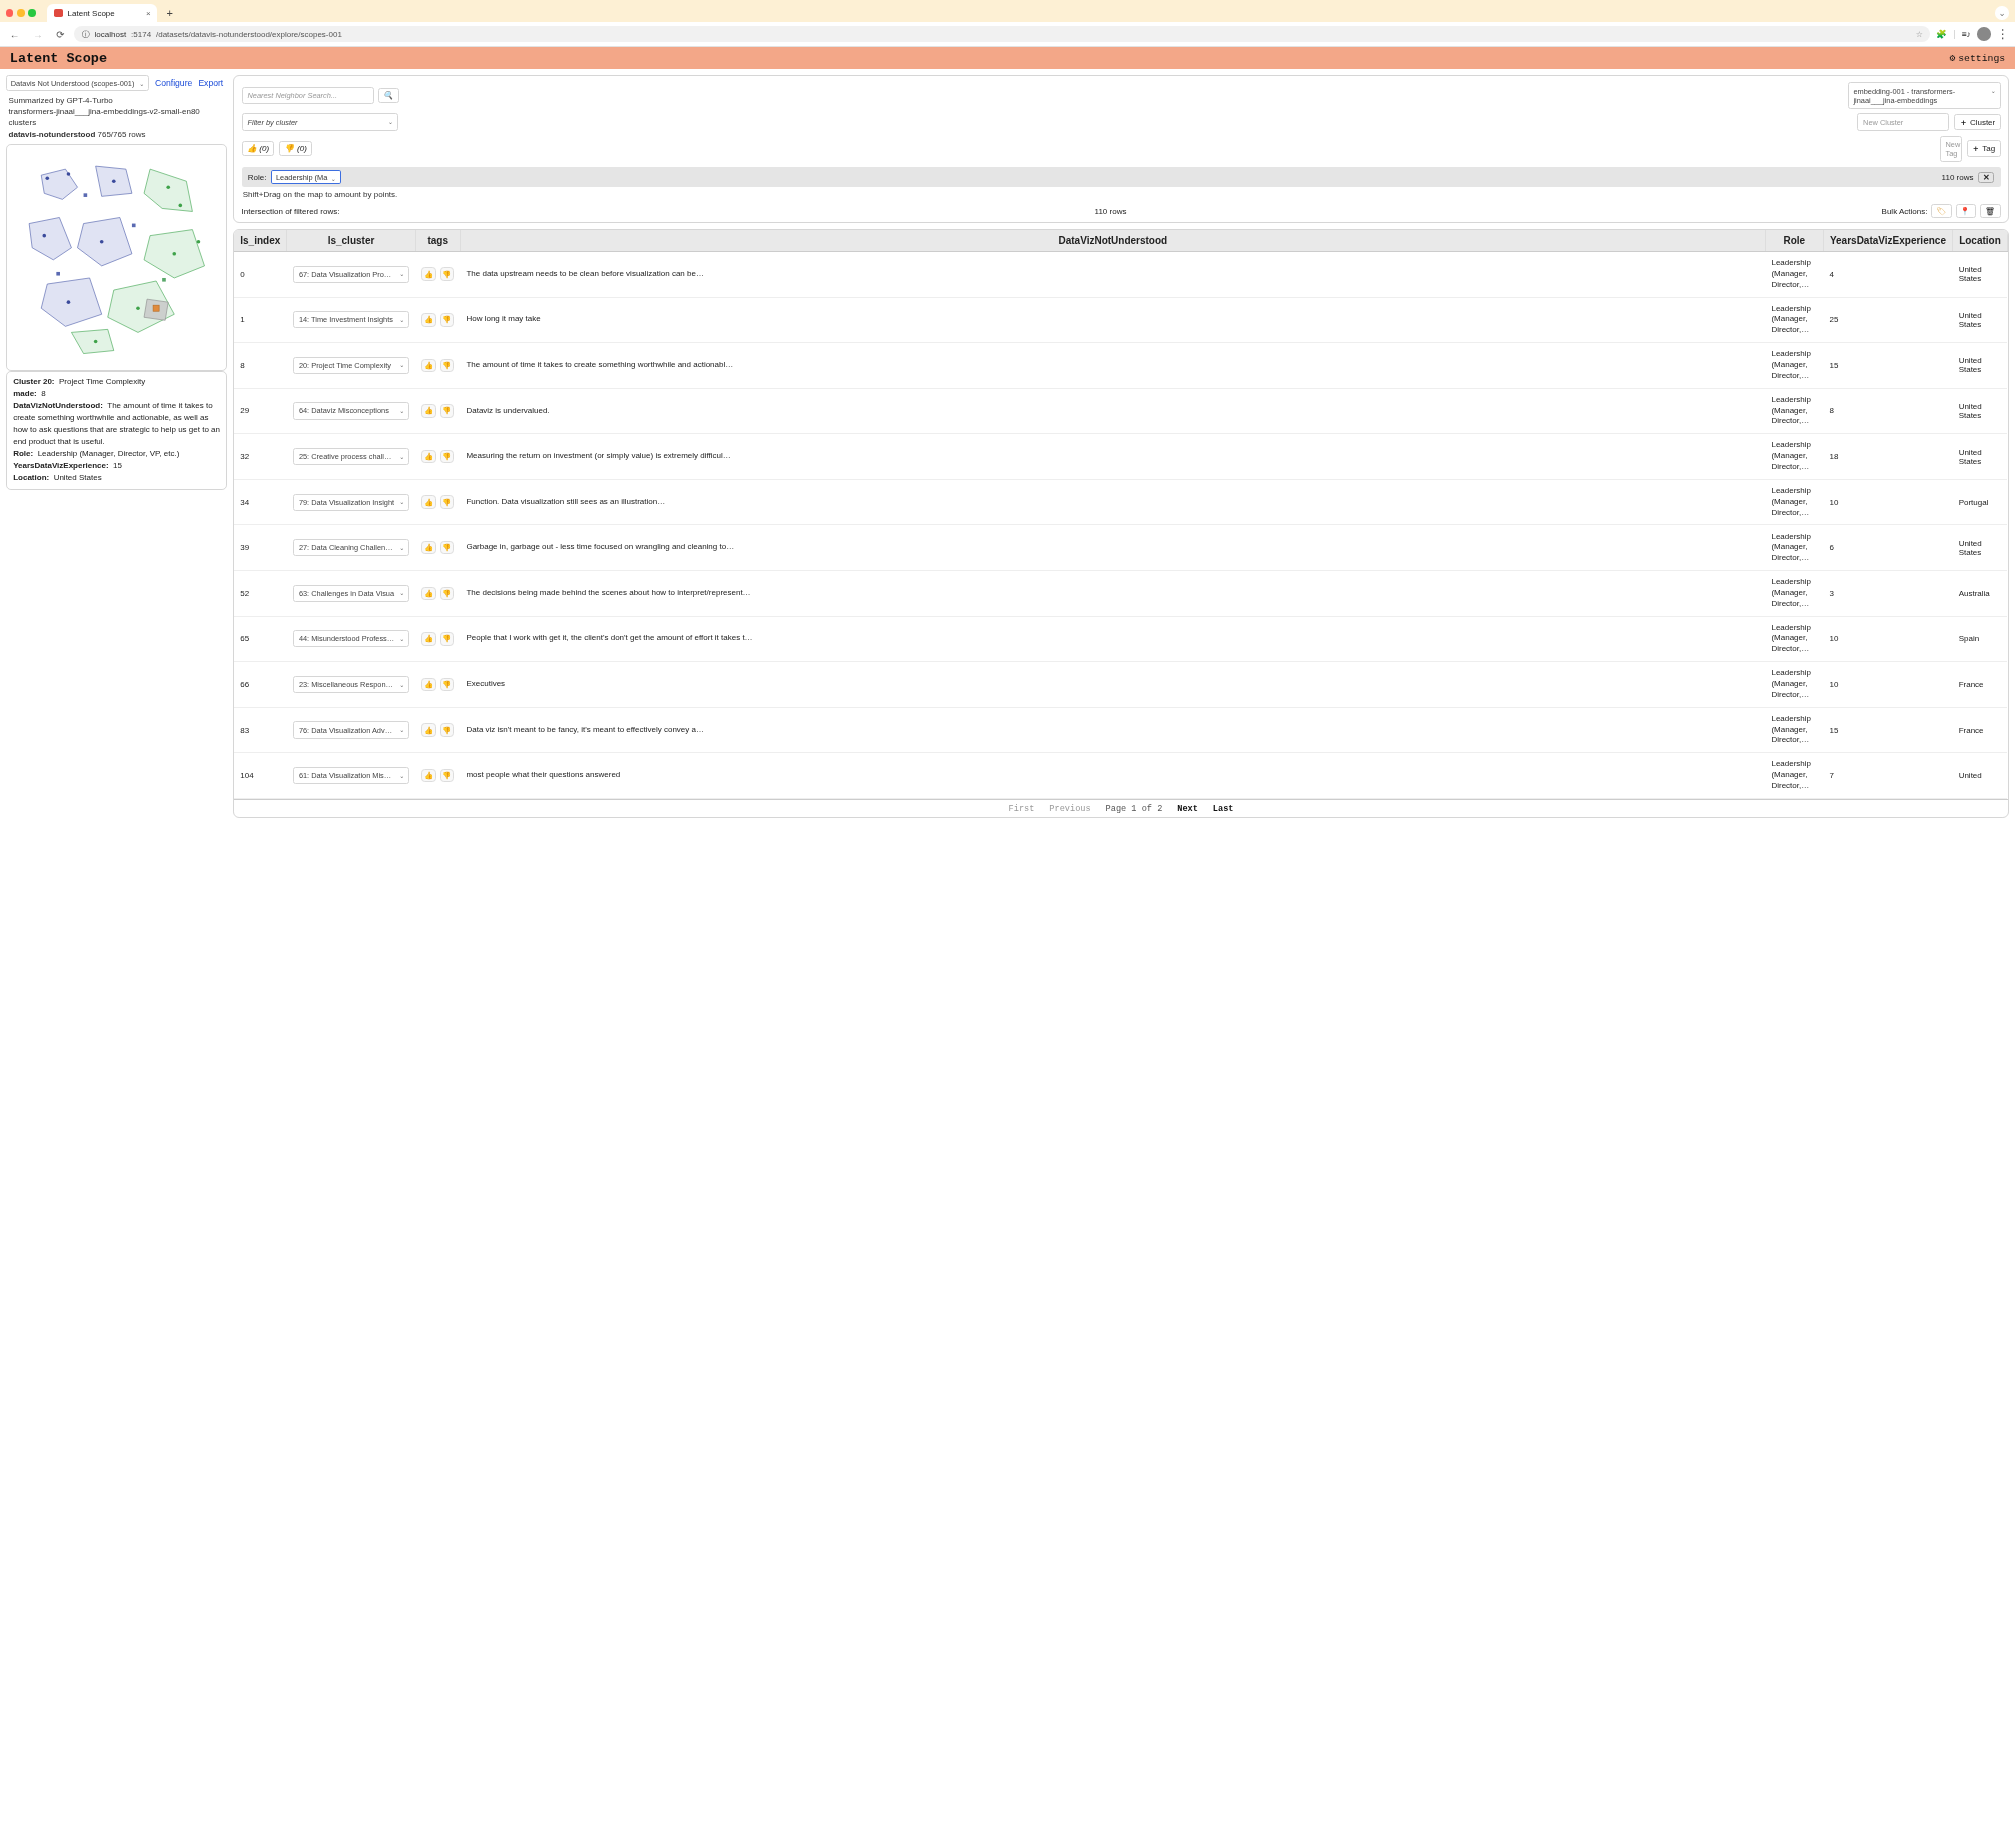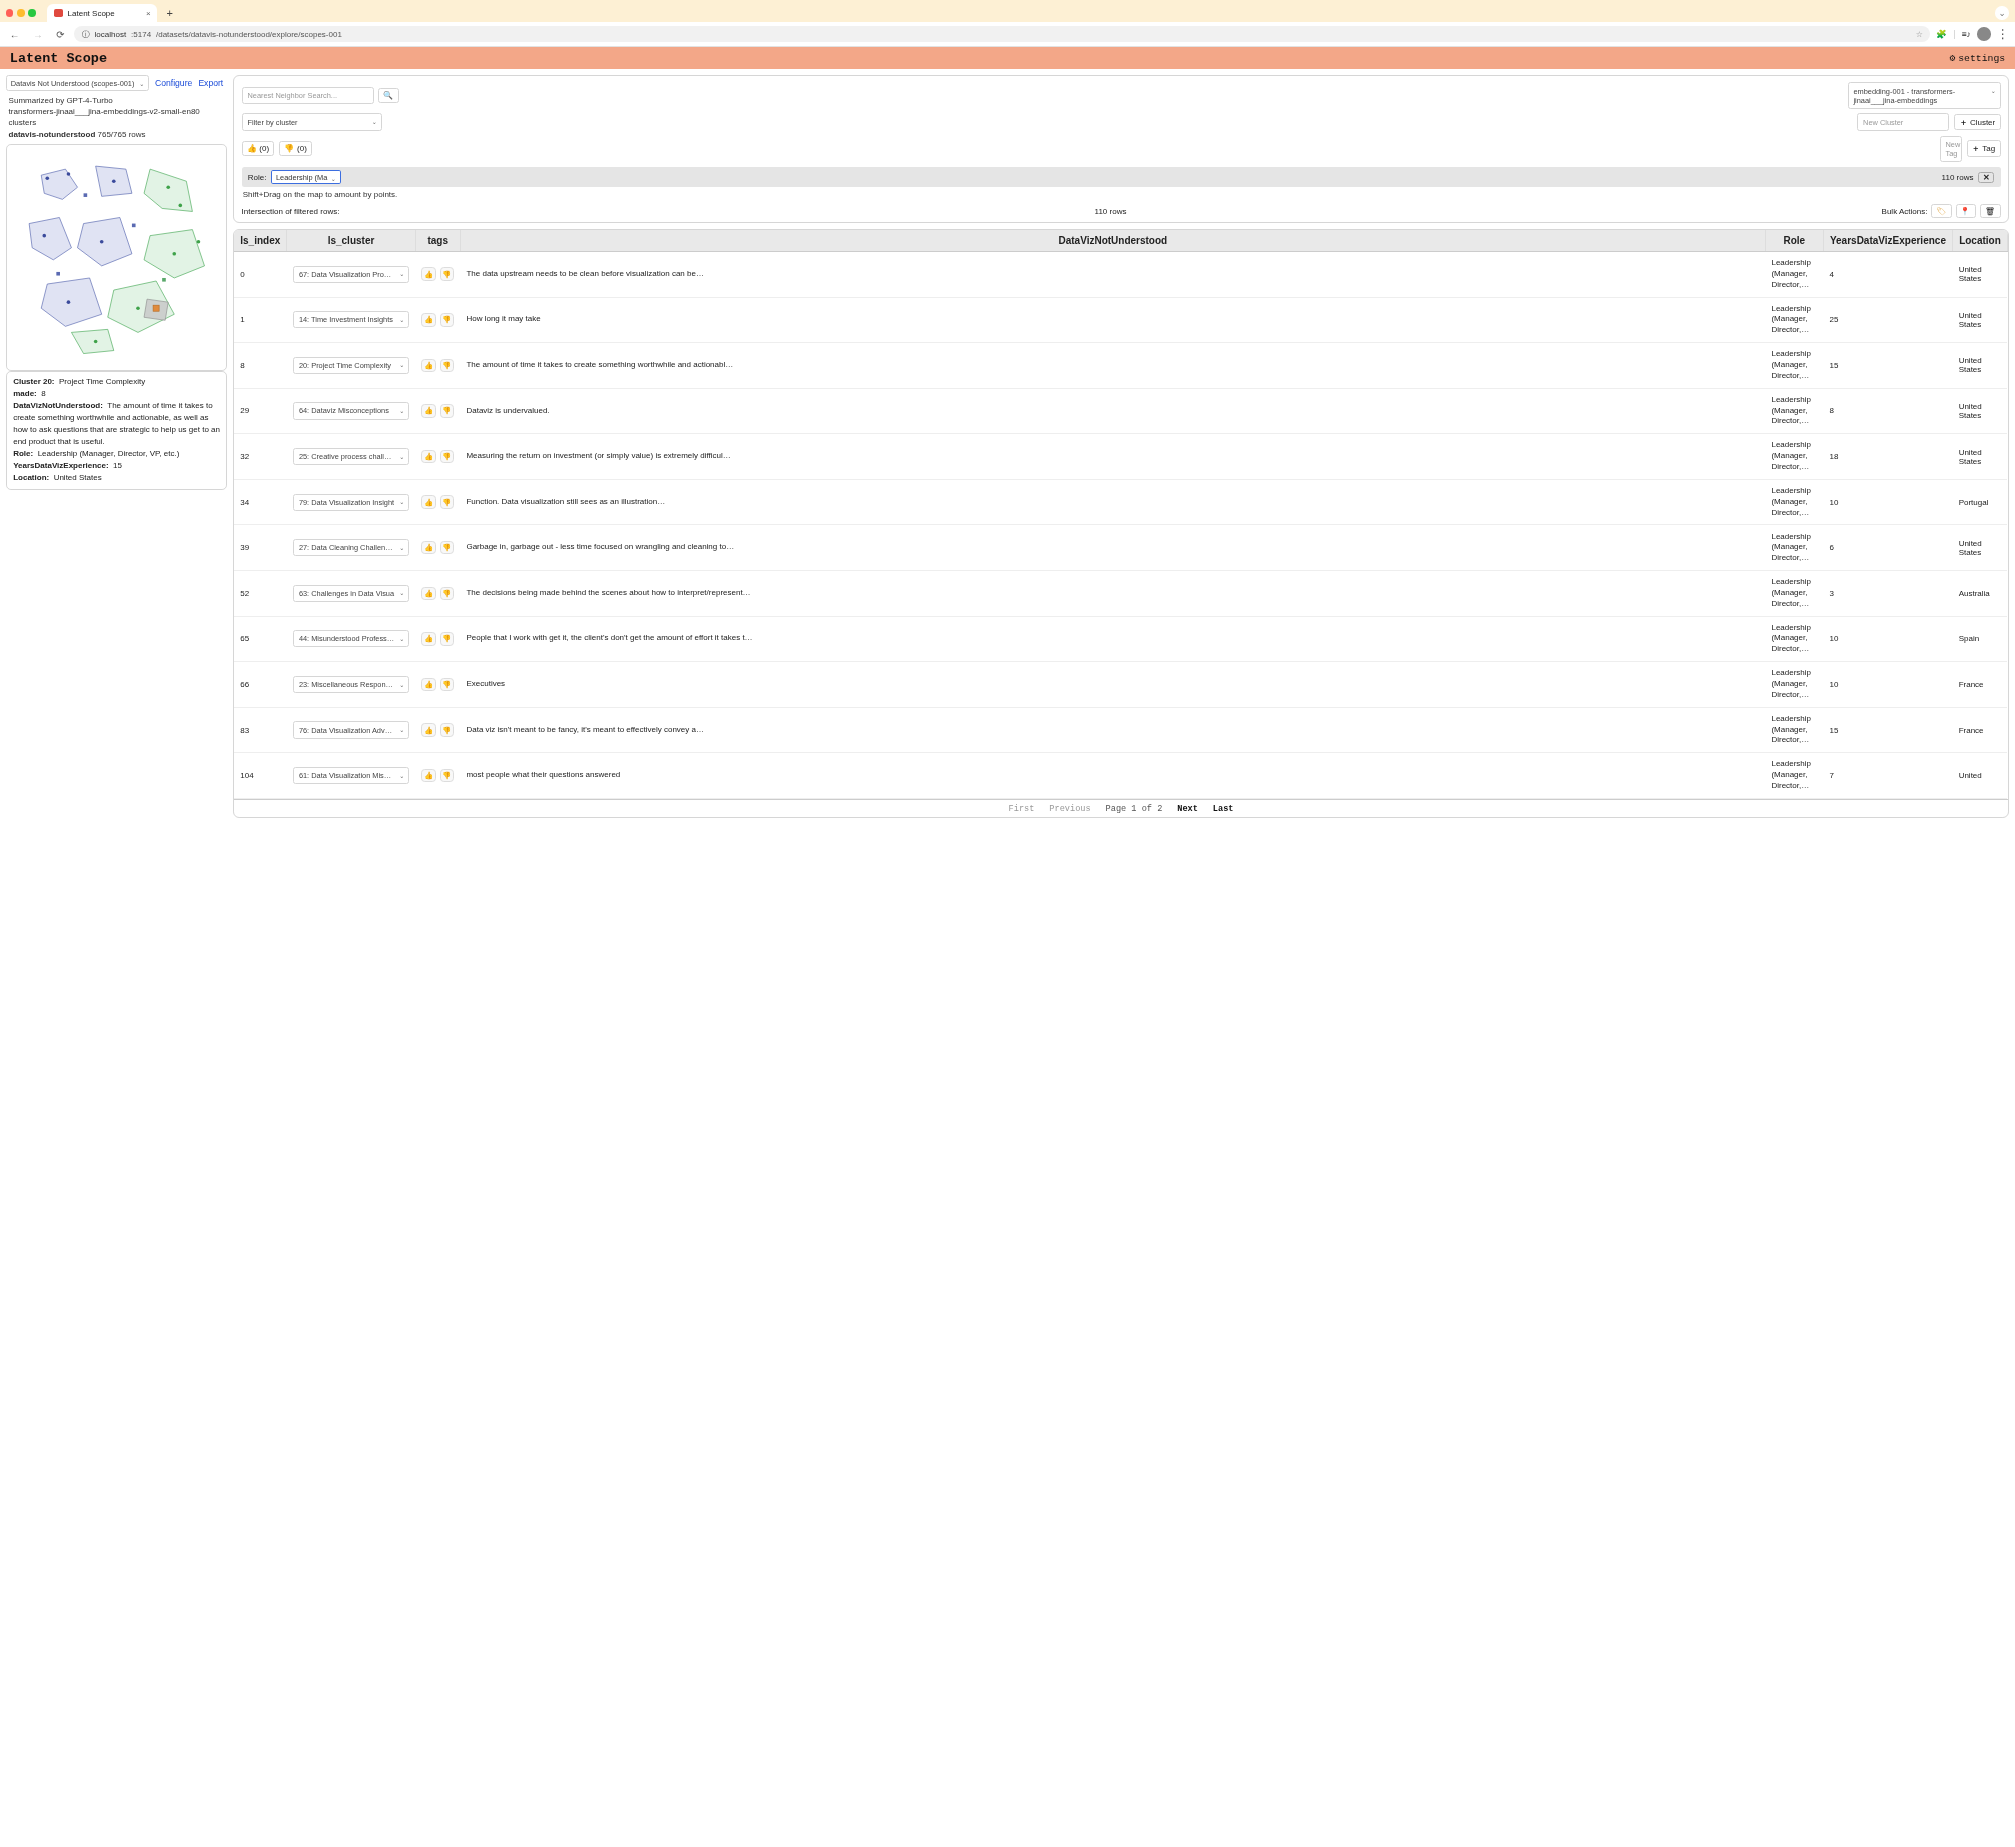--- a/index.html
+++ b/index.html
@@ -84,21 +84,21 @@
   svg.cluster-map { width:100%; height:100%; }
 
   .detail-panel { border:0.6px solid var(--border); border-radius:4.9px;padding:4.9px 6.1px;font-size:8px;line-height:1.5em; }
   .detail-panel .k { font-weight:600; }
 
   
   .controls {
     border:0.6px solid var(--border);border-radius:6.1px;padding:6.1px 7.4px 3.7px 7.4px;
   }
   .ctrl-row { display:flex; align-items:center; gap:7.4px; margin-bottom:4.9px; justify-content:space-between;}
-  .ctrl-left { display:flex; align-items:center; gap:4.9px; flex-wrap:wrap;}
+  .ctrl-left { display:flex; align-items:center; gap:4.9px; flex-wrap:wrap;font-style:italic;}
   .ctrl-right{ display:flex; align-items:center; gap:4.9px; flex-wrap:wrap;}
   .input, .select {
     border:0.6px solid var(--border);border-radius:2.5px;background:#fff;
     padding:3.1px 4.9px;font-size:7.4px;color:#444;position:relative;
   }
   .select{padding-right:13.5px;}
   .input.ph {color:#999;}
   .sq-btn {
     border:0.6px solid var(--border);border-radius:2.5px;padding:1.8px 4.3px;background:#fff;
     font-size:8px;display:inline-flex;align-items:center;gap:2.5px;
@@ -140,21 +140,21 @@
   .wrap3{display:-webkit-box;-webkit-line-clamp:3;-webkit-box-orient:vertical;
     overflow:hidden;line-height:1.35em;max-height:4.1em;}
 
   .pager{border-top:0.6px solid #ccc;padding:3.7px;text-align:center;font-size:8.6px;
     font-family:"Courier New",monospace;color:#999;}
   .pager .active{color:#111;font-weight:bold;}
   .pager span{margin:0 4.9px;}
 
   .w-search{width:132px;}
   .w-embed{width:153px;}
-  .w-filter{width:140px;}
+  .w-filter{width:156px;}
   .w-newcl{width:92px;}
   .w-newtag{width:22px;}
 
   .col-idx{width:28px;}
   .col-cluster{width:123px;}
   .col-tags{width:43px;}
   .col-text{}
   .col-role{width:58px;}
   .col-years{width:80px;}
   .col-loc{width:48px;}

